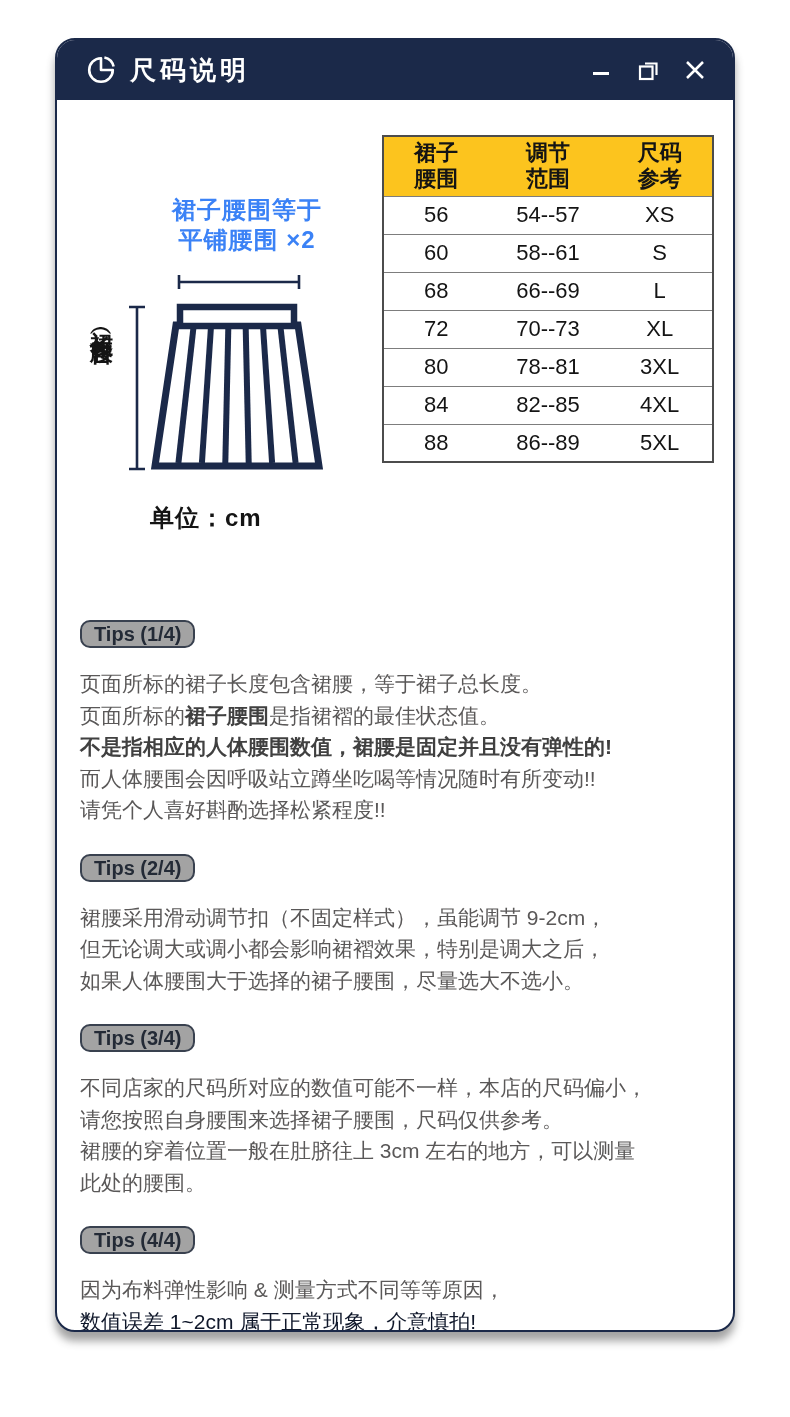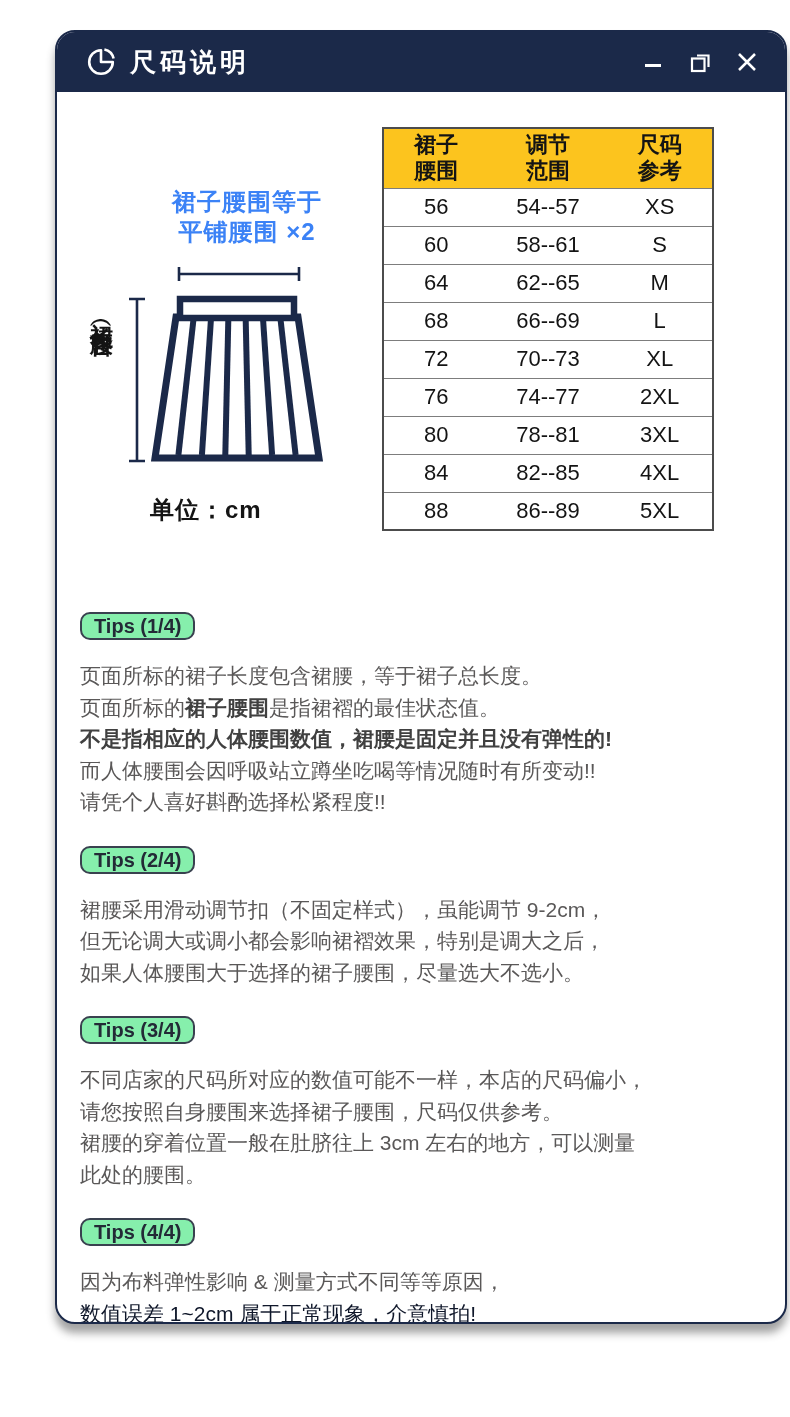--- a/index.html
+++ b/index.html
@@ -3,21 +3,21 @@
 <meta charset="utf-8">
 <style>
   * { margin:0; padding:0; box-sizing:border-box; }
   html,body { background:#ffffff; }
   body {
     width:790px; height:1417px; position:relative;
     font-family:"Liberation Sans","DejaVu Sans",sans-serif;
     overflow:hidden;
   }
   .card {
-    position:absolute; left:55px; top:30px; width:732px; height:1294px;
+    position:absolute; left:55px; top:38px; width:680px; height:1294px;
     background:#ffffff; border:2px solid #1b2949; border-radius:20px;
     box-shadow:0 9px 9px rgba(50,50,50,.45);
     overflow:hidden;
   }
   
   .titlebar {
     height:60px; background:#1b2949; display:flex; align-items:center;
     padding:0 26px 0 28px;
   }
   .tb-icon { width:32px; height:32px; display:inline-flex; margin-right:13px; }
@@ -54,21 +54,21 @@
     height:60px; line-height:26px; padding:2px 4px;
   }
   .size-table td {
     height:38px; font-size:22px; color:#141414;
     border-top:1px solid #7d7d7d;
   }
   
   .tips-section { margin:28px 26px 0 23px; }
   .tips-section.first { margin-top:10px; }
   .tips-badge {
-    display:inline-block; background:#86efac; border:2px solid #39414f;
+    display:inline-block; background:#a3a3a3; border:2px solid #39414f;
     border-radius:10px; padding:0 12px; height:28px; line-height:24px;
     font-size:20px; font-weight:bold; color:#232a36;
   }
   .tip-lines { margin-top:20px; }
   .tip-line { font-size:21px; line-height:31.5px; color:#5a5858; white-space:nowrap; }
   .red-bold { color:#404040; font-weight:bold; }
   .red-soft { color:#0f172a; }
   svg { display:block; }
 </style>
 </head>
@@ -164,38 +164,28 @@
               <td>56</td>
               <td>54--57</td>
               <td>XS</td>
             </tr>
             <tr>
               <td>60</td>
               <td>58--61</td>
               <td>S</td>
             </tr>
             <tr>
-              <td>64</td>
-              <td>62--65</td>
-              <td>M</td>
-            </tr>
-            <tr>
               <td>68</td>
               <td>66--69</td>
               <td>L</td>
             </tr>
             <tr>
               <td>72</td>
               <td>70--73</td>
               <td>XL</td>
-            </tr>
-            <tr>
-              <td>76</td>
-              <td>74--77</td>
-              <td>2XL</td>
             </tr>
             <tr>
               <td>80</td>
               <td>78--81</td>
               <td>3XL</td>
             </tr>
             <tr>
               <td>84</td>
               <td>82--85</td>
               <td>4XL</td>

